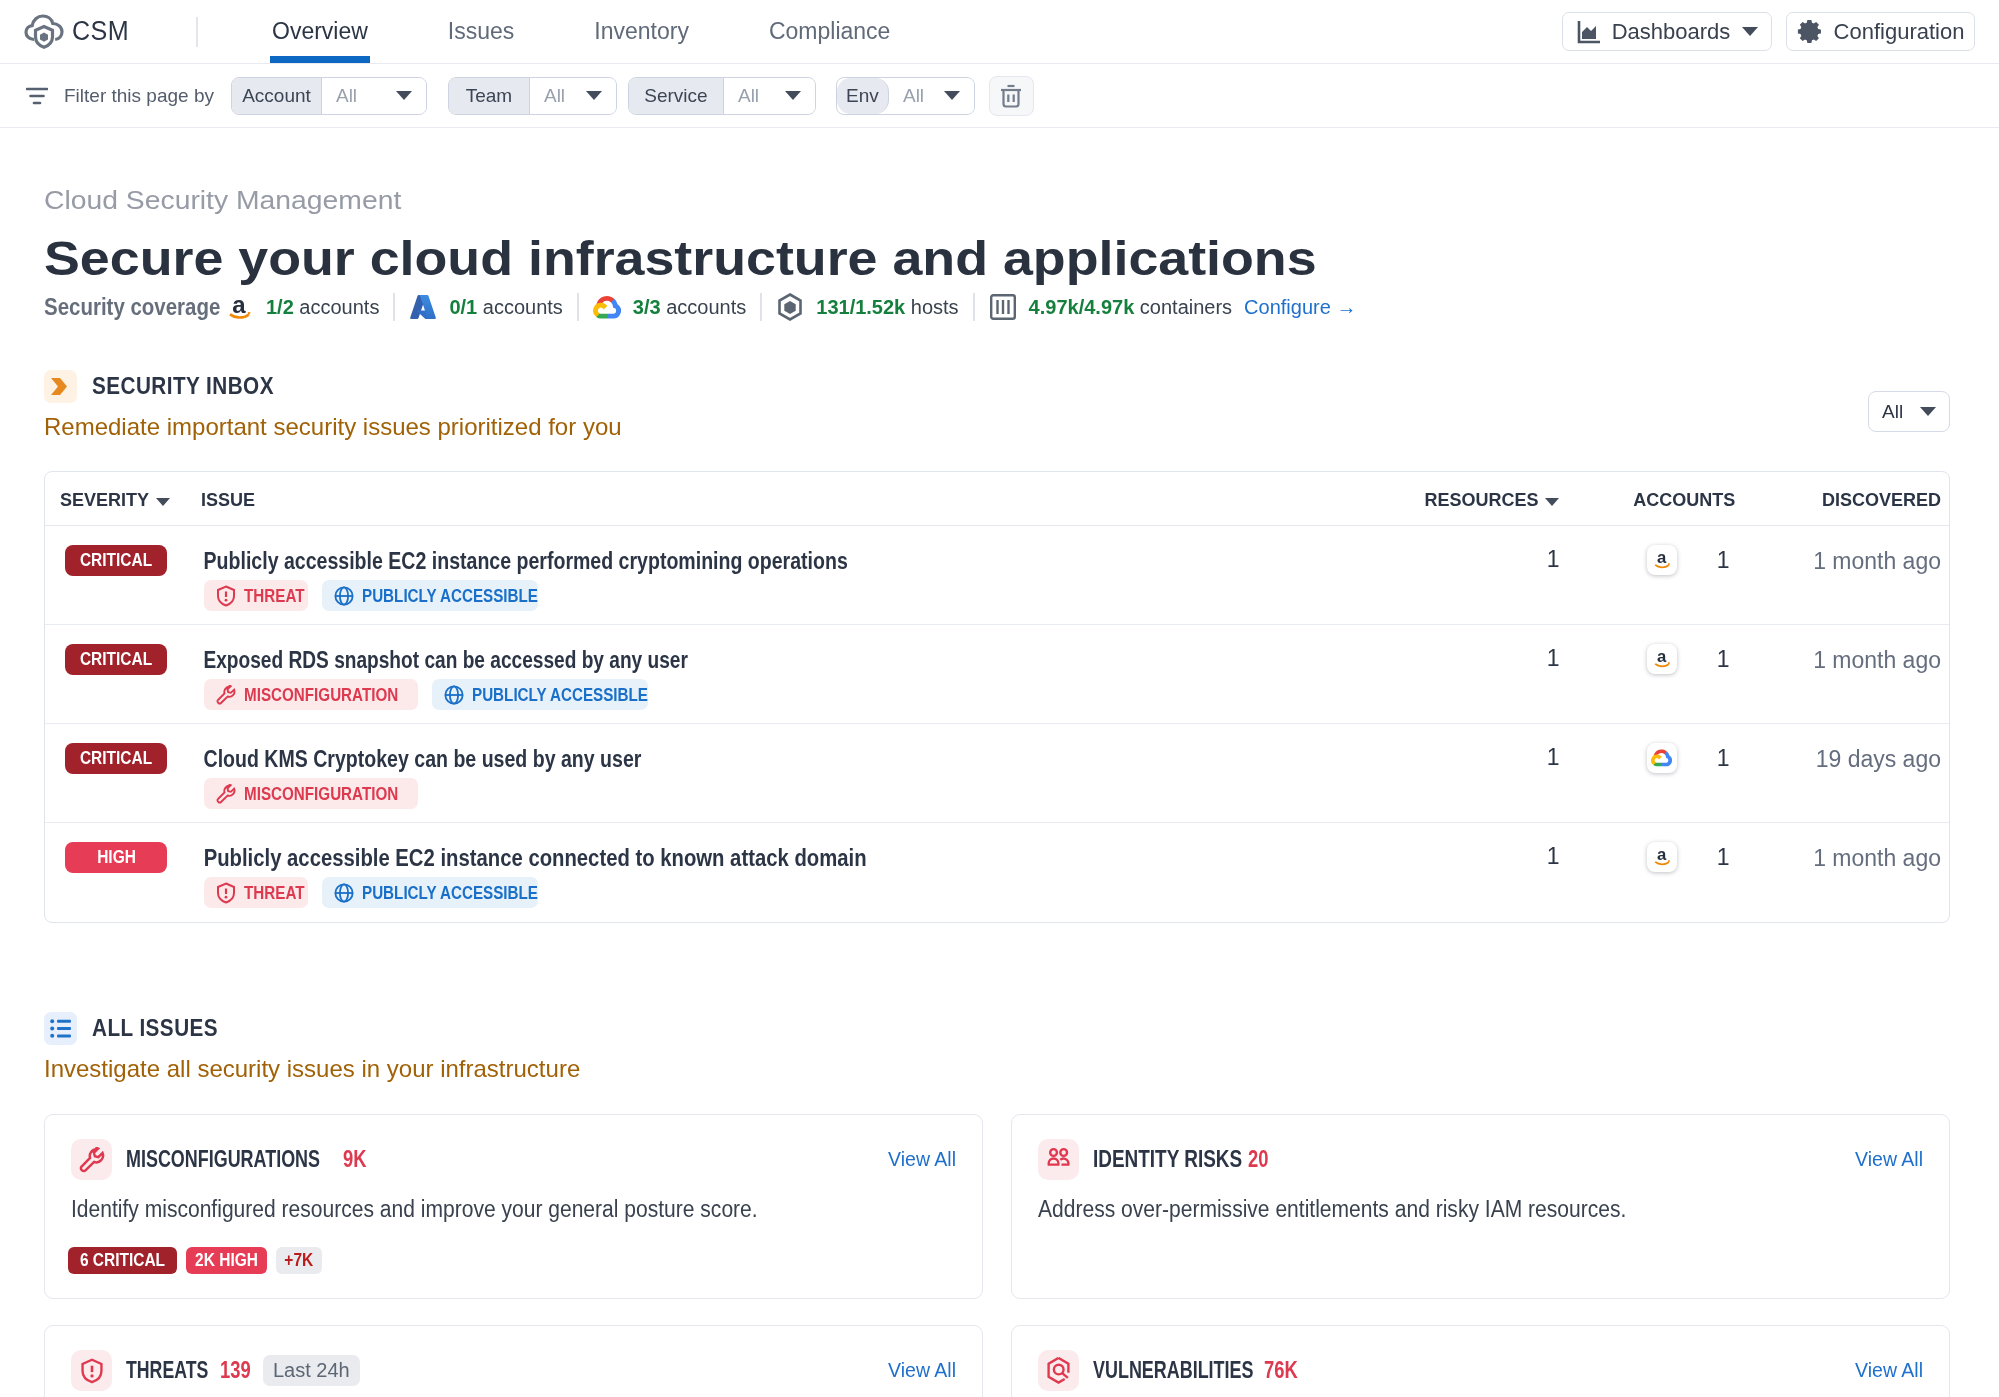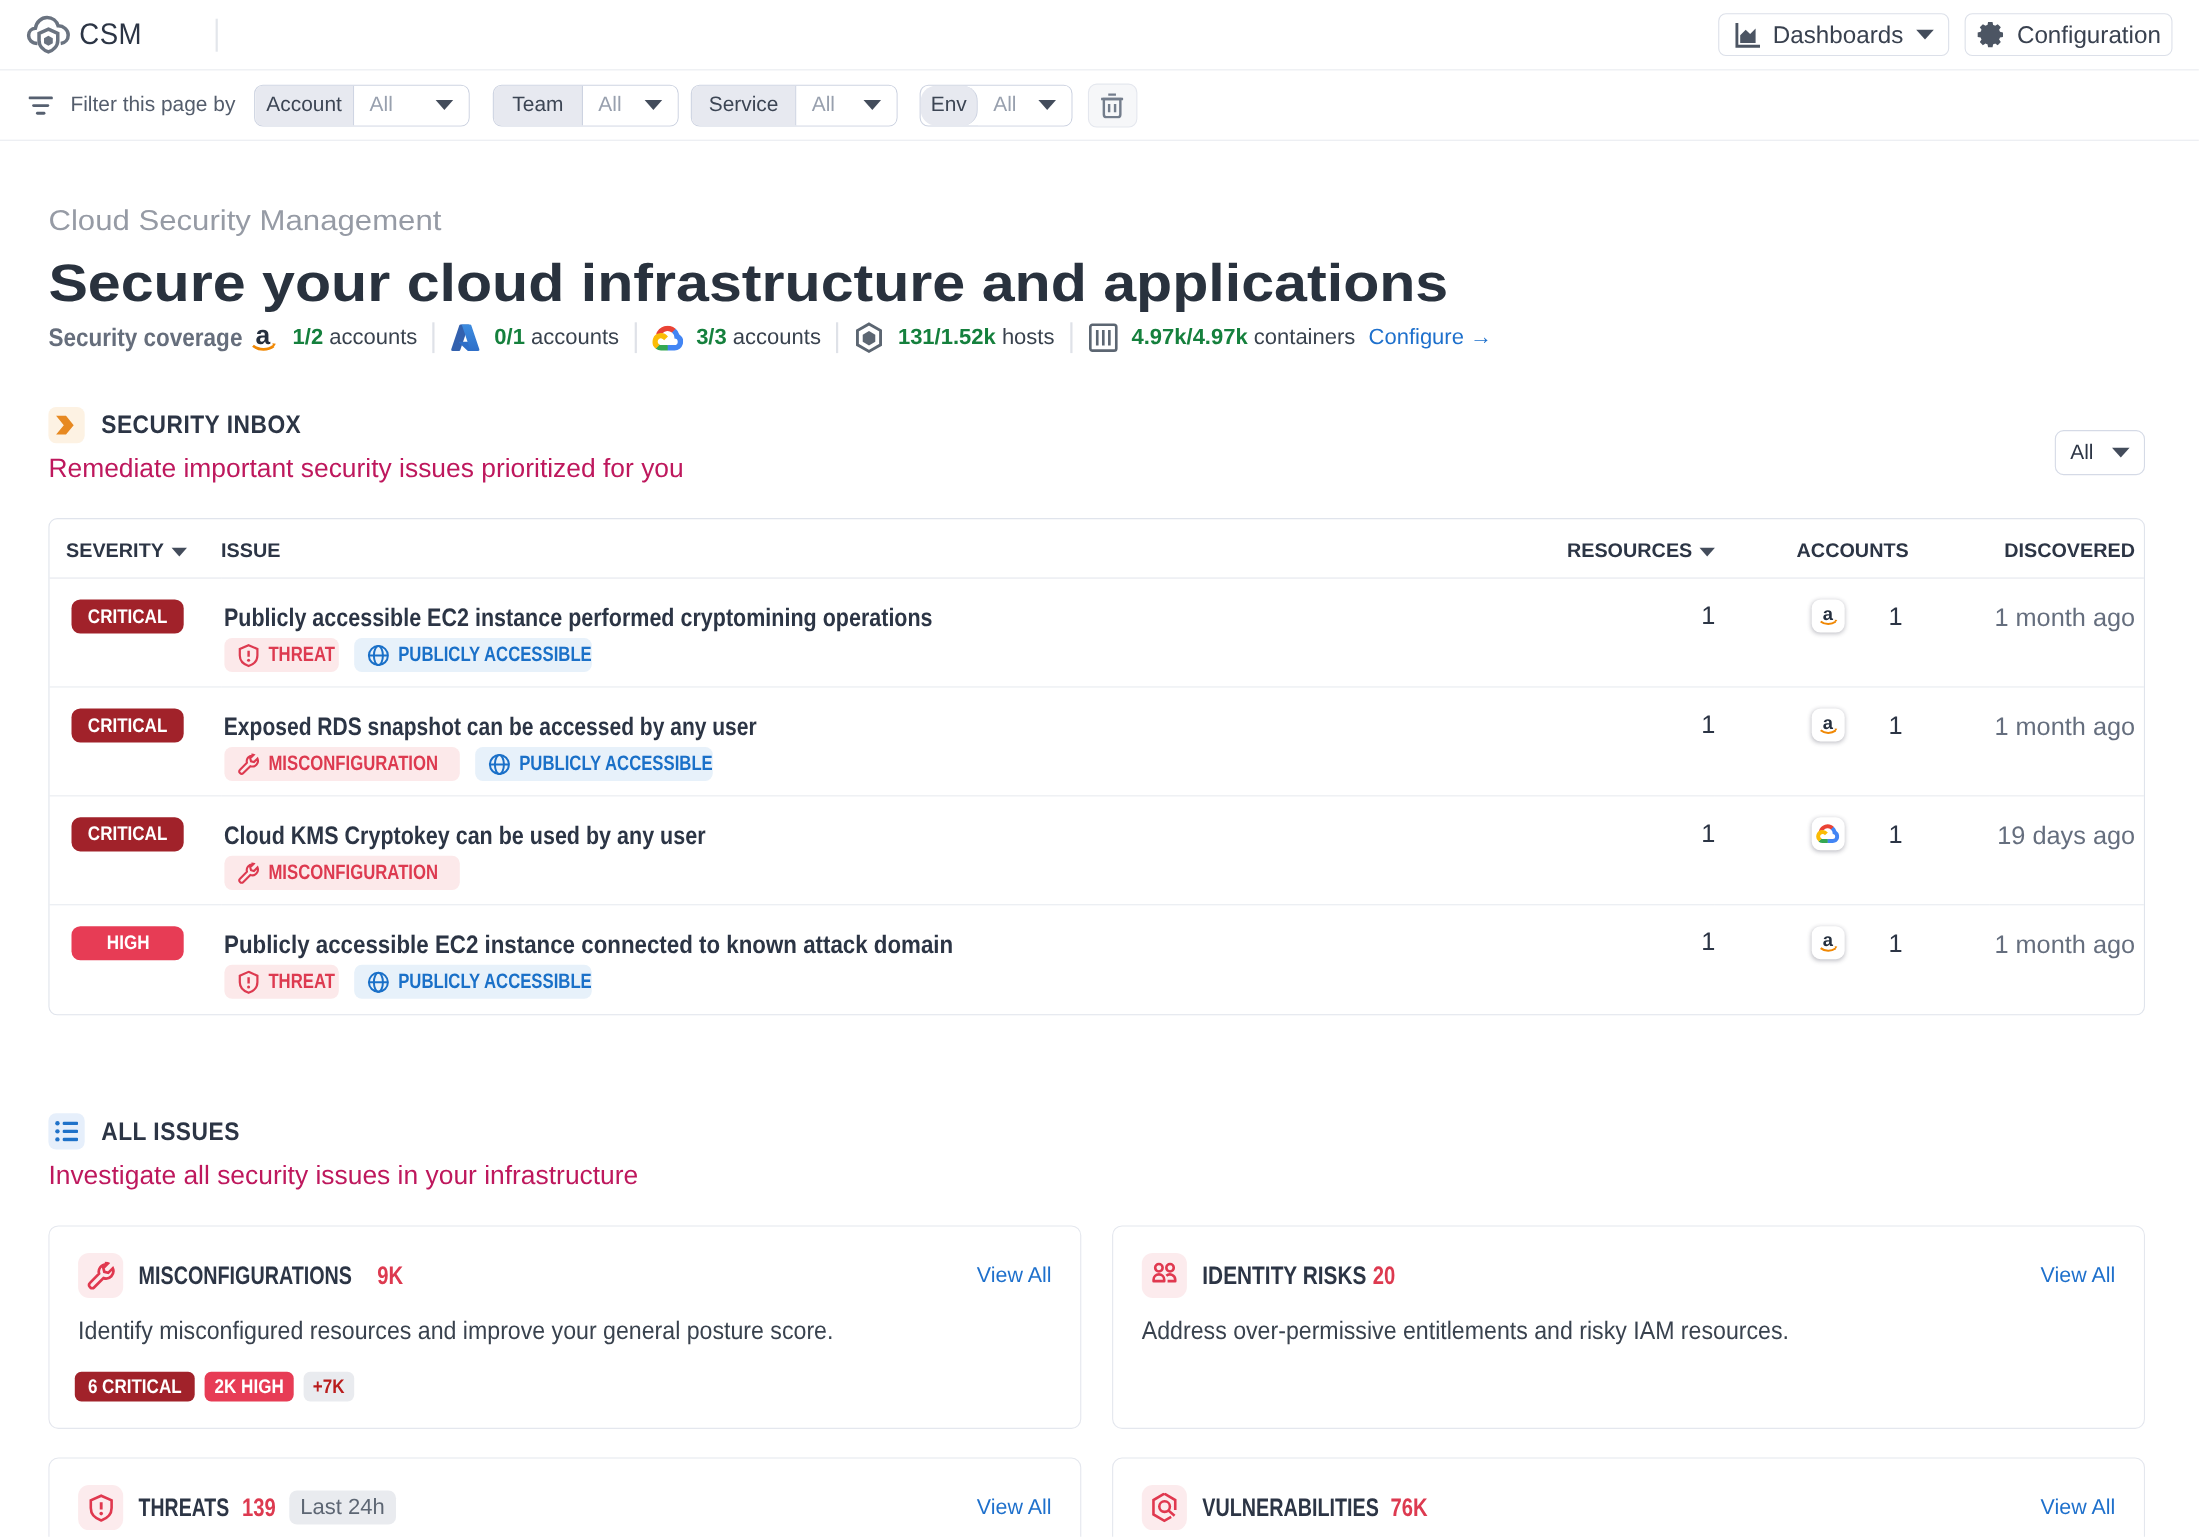--- a/index.html
+++ b/index.html
@@ -31,21 +31,21 @@
 .coverage { display:flex; align-items:center; margin-top:1px; height:36px; font-size:20px; color:#39424e; white-space:nowrap;}
 .coverage .lbl { font-weight:700; color:#666e7c; width:181px; font-size:23px; }
 .coverage b { font-weight:700; color:#15803d; }
 .cov-item { display:flex; align-items:center; gap:12px; }
 .cov-sep { width:2px; height:28px; background:#dfe2e8; margin:0 14px; }
 .cov-link { color:#1e70cc; margin-left:12px; }
 .sechead { display:flex; align-items:center; gap:15px; }
 .sechead .icon-sq { width:33px; height:33px; border-radius:7px; display:flex; align-items:center; justify-content:center; }
 .sechead .t { font-size:23px; font-weight:700; color:#2c3545; }
 .sechead .t span{ display:inline-block; transform:scaleX(0.9); transform-origin:left center; letter-spacing:0.5px;}
-.subtitle { font-size:24px; color:#be185d; margin-top:10px; }
+.subtitle { font-size:24px; color:#a16207; margin-top:10px; }
 .inbox-head { margin-top:45px; position:relative; }
 .alldrop { position:absolute; right:5px; top:21px; width:82px; height:41px; border:1px solid #d5dae6; border-radius:8px; display:flex; align-items:center; padding:0 13px; font-size:19px; color:#2c3545; }
 .alldrop .caret { margin-left:auto; border-left-width:8px; border-right-width:8px; border-top-width:9px; }
 table.inbox { margin-top:30px; width:1906px; border-collapse:separate; border-spacing:0; border:1px solid #e0e4ec; border-radius:8px; }
 table.inbox th { font-size:18px; font-weight:700; color:#2c3545; text-align:left; padding:0; height:54px; padding-top:4px; border-bottom:1px solid #e4e7ed; white-space:nowrap; }
 table.inbox td { border-bottom:1px solid #e8ebf0; vertical-align:top; padding:0; height:99px; }
 table.inbox tr:last-child td { border-bottom:none; }
 .sevbadge { width:102px; height:31px; margin:19px 0 0 20px; border-radius:8px; color:#fff; font-size:18px; font-weight:700; display:flex; align-items:center; justify-content:center; }
 .sevbadge span { display:inline-block; transform:scaleX(0.86); }
 .sev-critical { background:#a1222a; }
@@ -88,20 +88,26 @@
     <svg width="42" height="40" viewBox="0 0 42 40" style="margin-top:2px;">
         <g fill="none" stroke="#6a7380" stroke-width="3.2">
           <path d="M10 26.5 C4.8 26.5 2 22.8 2 19.2 C2 15.6 4.7 12.8 8.2 12.6 C9 7 13.5 3 18.8 3 C23.7 3 27.6 6.1 28.8 10.5 C33.8 10.6 38 14 38 18.8 C38 22.8 35.4 26 31.2 26.5"></path>
           <path d="M20 13.5 L28.5 17.3 V23.8 C28.5 29.3 24.2 32.8 20 34.2 C15.8 32.8 11.5 29.3 11.5 23.8 V17.3 Z" fill="#fff"></path>
         </g>
         <path d="M20 19.5 l4 2.3 v4.6 L20 28.7 l-4-2.3 v-4.6 Z" fill="#6a7380"></path>
       </svg>
     <span class="csm" style="width:57px;"><span style="display:inline-block;transform:scaleX(0.93);transform-origin:left center;">CSM</span></span>
   </div>
   <div class="navdivider"></div>
+  <div class="tabs">
+    <div class="tab active">Overview</div>
+    <div class="tab">Issues</div>
+    <div class="tab">Inventory</div>
+    <div class="tab">Compliance</div>
+  </div>
   <div class="topbtns">
     <div class="tbtn" style="width:210px;">
       <svg width="26" height="26" viewBox="0 0 26 26">
           <path d="M3 2 V23 H24" stroke="#4c5563" stroke-width="2.6" fill="none"></path>
           <path d="M6 20 V13 L11 8 L15 12 L20 7 V20 Z" fill="#4c5563"></path>
         </svg>
       Dashboards
       <span class="caret" style="margin-left:2px;"></span>
     </div>
     <div class="tbtn" style="width:189px;">

